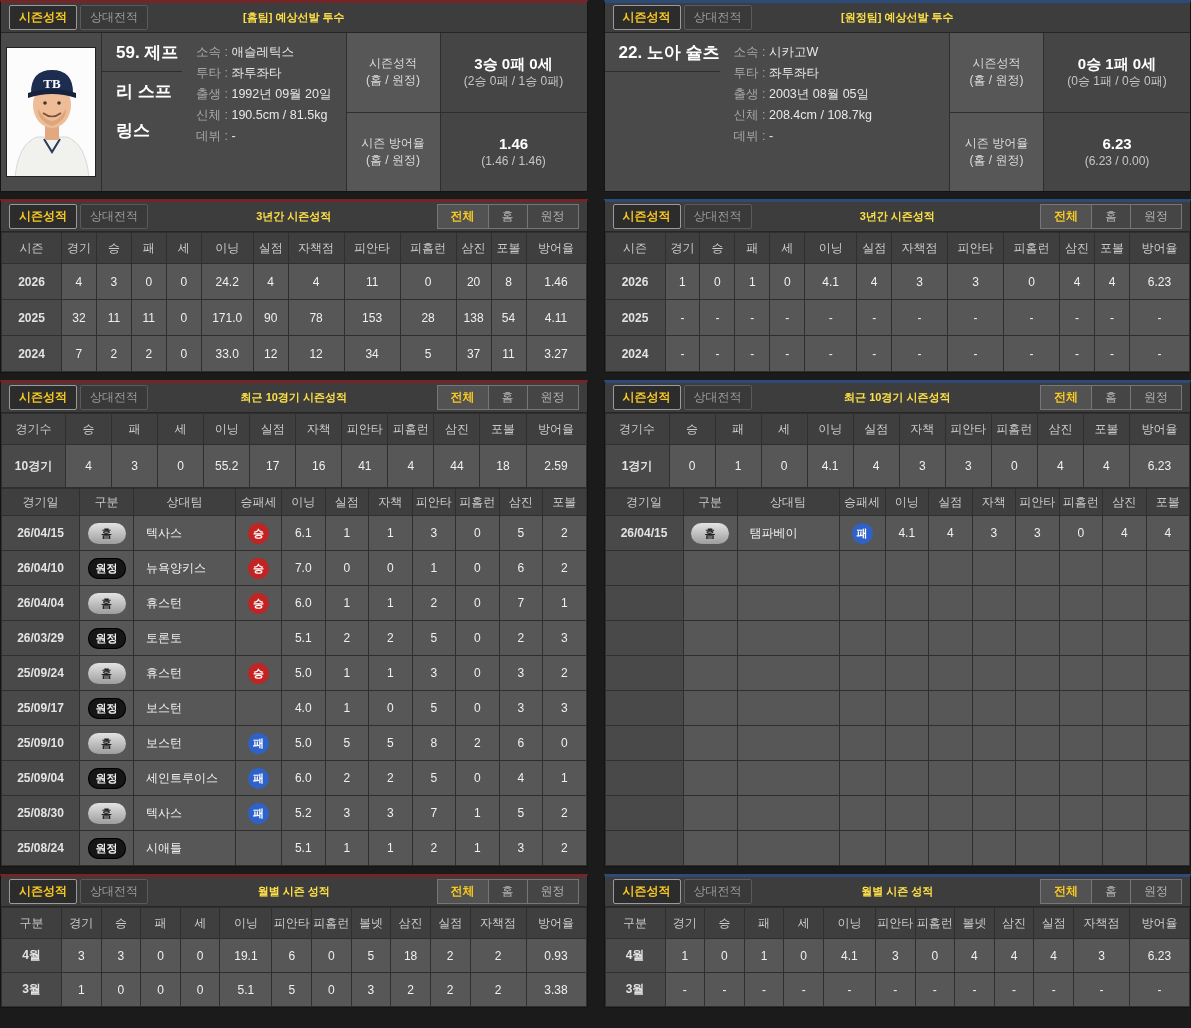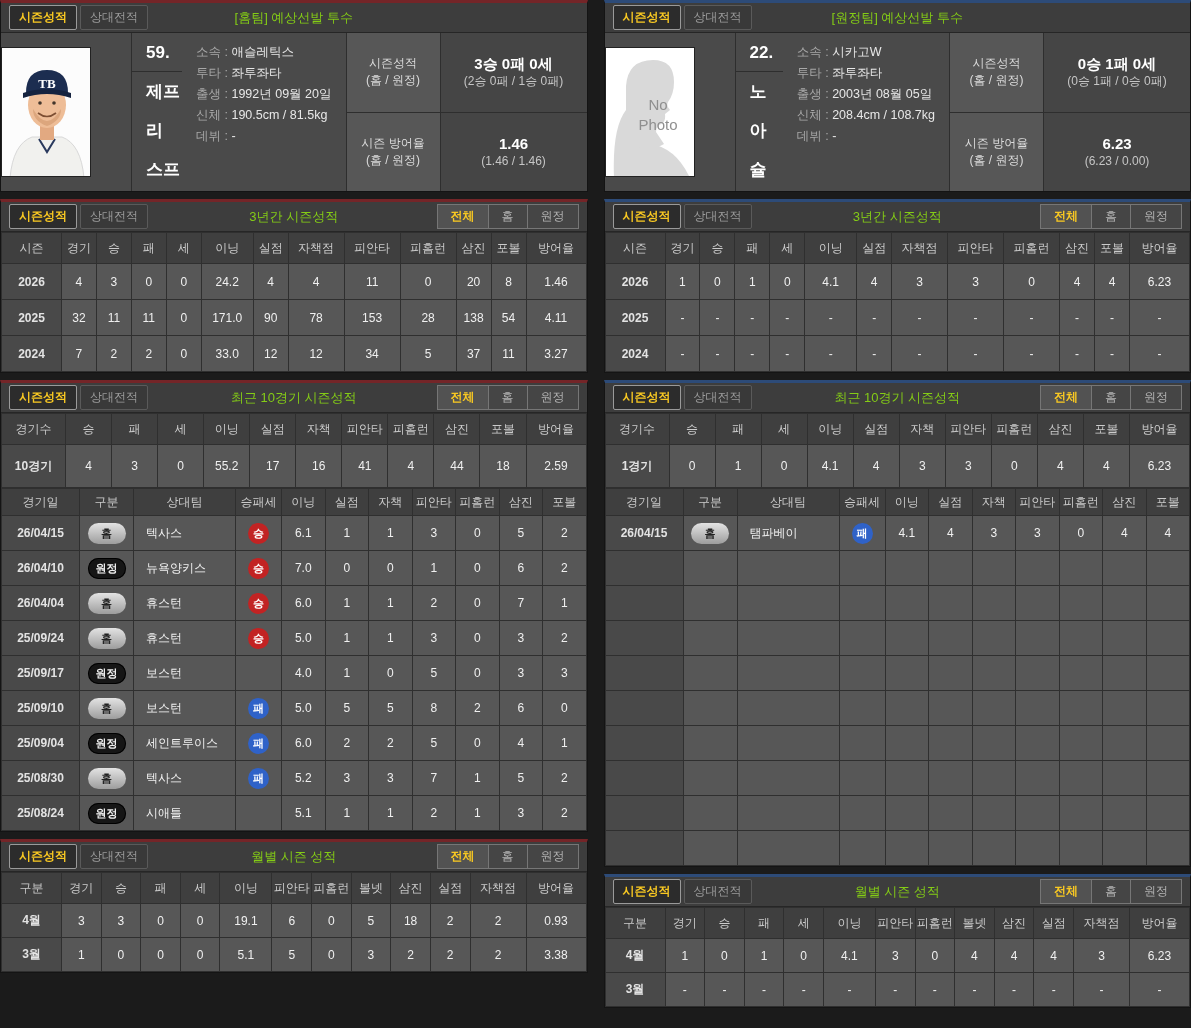--- a/index.html
+++ b/index.html
@@ -3,28 +3,28 @@
 <meta charset="utf-8">
 <style>
   * { margin:0; padding:0; box-sizing:border-box; }
   html,body { background:#1b1b1b; width:1191px; font-family:"Liberation Sans","DejaVu Sans",sans-serif; }
   .page { display:flex; gap:16px; width:1191px; }
   .col { width:589px; display:flex; flex-direction:column; gap:7px; }
   .panel { background:#4a4a4a; border:1px solid #141414; border-top-width:3px; border-top-style:solid; }
   .panel-header { height:30px; background:#3d3d3d; border-bottom:1px solid #262626; display:flex; align-items:center; padding:0 8px; position:relative; }
   .tab { display:inline-block; padding:3px 9px; font-size:12px; margin-right:3px; border:1px solid #5a5a5a; background:#393939; color:#9b9b9b; border-radius:2px; cursor:pointer; }
   .tab.active { border-color:#9a9a9a; background:#2c2c2c; color:#f8c822; font-weight:bold; }
-  .panel-title { position:absolute; left:50%; transform:translateX(-50%); color:#84cc16; font-weight:normal; font-size:13px; white-space:nowrap; }
+  .panel-title { position:absolute; left:50%; transform:translateX(-50%); color:#fde047; font-weight:bold; font-size:11px; white-space:nowrap; }
   .segs { position:absolute; right:8px; display:flex; }
   .seg { padding:3px 13px; font-size:12px; border:1px solid #767676; margin-left:-1px; color:#b3b3b3; background:#454545; cursor:pointer; }
   .seg.active { color:#f8c822; font-weight:bold; background:#525252; }
 
   
   .info-body { display:flex; height:158px; }
-  .photo-wrap { width:131px; border-right:1px solid #2e2e2e; display:flex; align-items:center; }
+  .photo-wrap { width:101px; border-right:1px solid #2e2e2e; display:flex; align-items:center; justify-content:center; }
   .photo-frame { width:90px; height:130px; background:#fff; border:1px solid #222; overflow:hidden; }
   .info-right { flex:1; display:flex; }
   .player-name { height:39px; line-height:39px; padding-left:14px; border-bottom:1px solid #2e2e2e; font-size:17px; font-weight:bold; color:#ffffff; }
   .info-lower { flex:1; display:flex; }
   .details { flex:1; padding:9px 14px; }
   .dline { font-size:12.5px; line-height:21px; color:#a8a8a8; white-space:nowrap; }
   .dline .dval { color:#e8e8e8; font-weight:normal; }
   .stat-boxes { width:241px; border-left:1px solid #2e2e2e; display:flex; flex-direction:column; }
   .stat-row { flex:1; display:flex; }
   .stat-row:first-child { border-bottom:1px solid #2e2e2e; }
@@ -301,20 +301,33 @@
               <td><span class="res win">승</span></td>
               <td>6.0</td>
               <td>1</td>
               <td>1</td>
               <td>2</td>
               <td>0</td>
               <td>7</td>
               <td>1</td>
             </tr>
             <tr>
+              <td class="c1">26/03/29</td>
+              <td><span class="badge b-away">원정</span></td>
+              <td class="opp">토론토</td>
+              <td></td>
+              <td>5.1</td>
+              <td>2</td>
+              <td>2</td>
+              <td>5</td>
+              <td>0</td>
+              <td>2</td>
+              <td>3</td>
+            </tr>
+            <tr>
               <td class="c1">25/09/24</td>
               <td><span class="badge b-home">홈</span></td>
               <td class="opp">휴스턴</td>
               <td><span class="res win">승</span></td>
               <td>5.0</td>
               <td>1</td>
               <td>1</td>
               <td>3</td>
               <td>0</td>
               <td>3</td>
@@ -454,31 +467,20 @@
   </div>
 
   <div class="col col-away">
 
     <section class="panel" style="border-top-color: rgb(45, 75, 120);">
       <div class="panel-header">
           <div class="tabs"><span class="tab active">시즌성적</span><span class="tab ">상대전적</span></div>
           <div class="panel-title">[원정팀] 예상선발 투수</div>
         </div>
       <div class="info-body">
-        <div class="photo-wrap">
-          <div class="photo-frame">
-            <svg width="90" height="130" viewBox="0 0 90 130">
-              <rect width="90" height="130" fill="#ffffff"></rect>
-              <path d="M20 38 Q22 12 47 12 Q68 12 68 34 Q68 46 62 54 Q60 58 64 62 L59 66 Q60 74 55 76 Q50 78 50 84 L58 96 Q40 104 28 120 L14 130 L8 130 Q6 80 20 62 Z" fill="#d9d9d9"></path>
-              <path d="M8 130 Q20 100 45 96 Q70 100 84 130 Z" fill="#d9d9d9"></path>
-              <text x="52" y="62" font-size="15" fill="#8f8f8f" text-anchor="middle" font-family="Liberation Sans, sans-serif">No</text>
-              <text x="52" y="82" font-size="15" fill="#8f8f8f" text-anchor="middle" font-family="Liberation Sans, sans-serif">Photo</text>
-            </svg>
-          </div>
-        </div>
         <div class="info-right">
           <div class="player-name">22. 노아 슐츠</div>
           <div class="info-lower">
             <div class="details">
                 <div class="dline"><span class="dlbl">소속</span> : <span class="dval">시카고W</span></div>
                 <div class="dline"><span class="dlbl">투타</span> : <span class="dval">좌투좌타</span></div>
                 <div class="dline"><span class="dlbl">출생</span> : <span class="dval">2003년 08월 05일</span></div>
                 <div class="dline"><span class="dlbl">신체</span> : <span class="dval">208.4cm / 108.7kg</span></div>
                 <div class="dline"><span class="dlbl">데뷔</span> : <span class="dval">-</span></div>
               </div>

